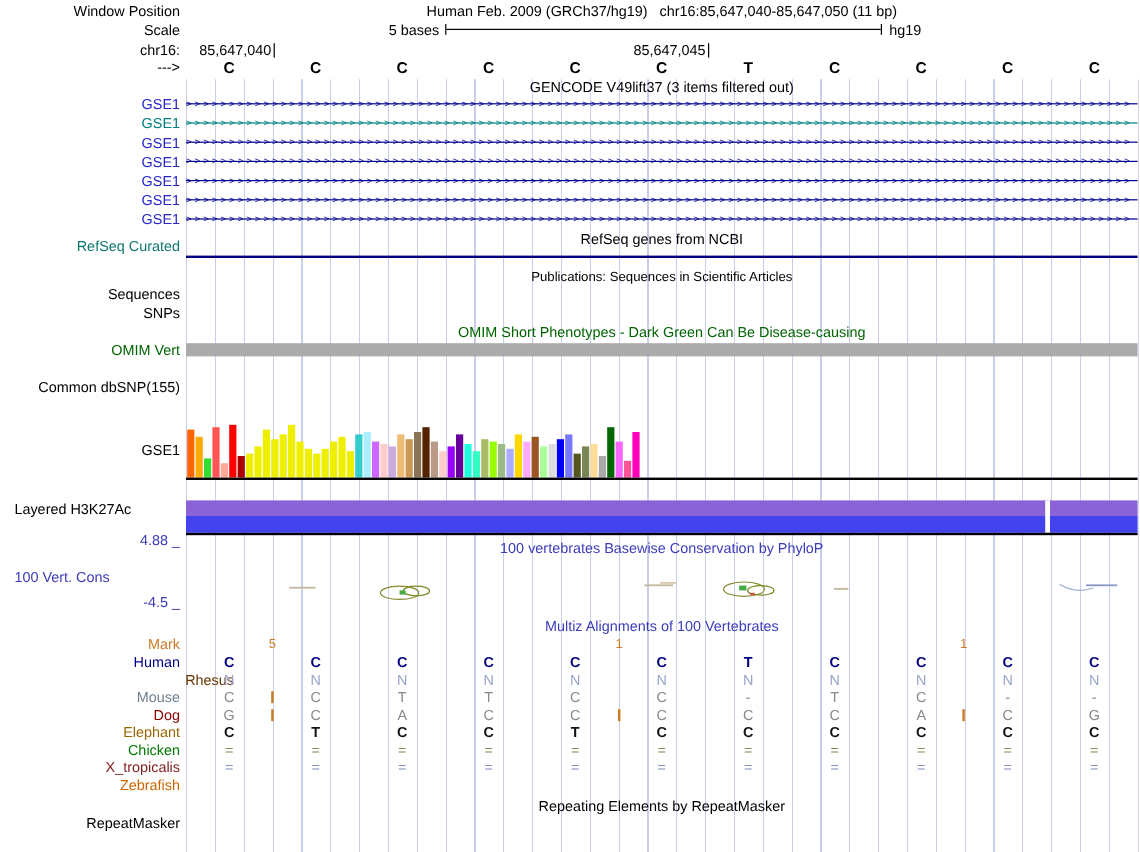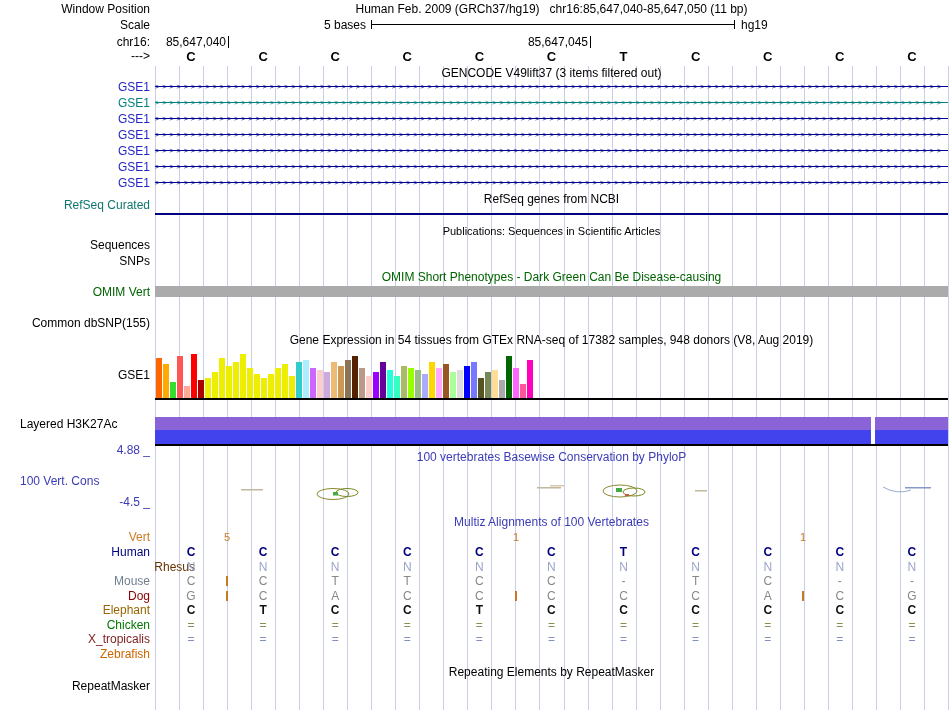--- a/index.html
+++ b/index.html
@@ -1,20 +1,20 @@
 <!DOCTYPE html>
 <html><head>
 <meta charset="utf-8">
 <style>
   html,body{margin:0;padding:0;background:#fff}
   #browser{position:relative;width:950px;height:710px;overflow:hidden;background:#fff;
            font-family:"Liberation Sans",sans-serif;font-size:12px;color:#000}
   .row-label{position:absolute;left:0;width:150px;height:14px;line-height:14px;
              text-align:right;white-space:nowrap;font-size:12px}
-  .row-label.left{text-align:left;padding-left:20px}
+  .row-label.left{text-align:left;padding-left:12px}
   .center-title{position:absolute;left:155px;width:793px;height:14px;line-height:14px;
                 text-align:center;white-space:pre;font-size:12px}
   .center-title.small{font-size:11px}
   .gridlines{position:absolute;left:155px;top:66px;width:794px;height:644px;
              background-image:repeating-linear-gradient(to right,#c9cfe8 0,#c9cfe8 1px,transparent 1px,transparent 24.03px)}
   .arrow-line{position:absolute;left:155px;width:793px;height:12px;overflow:hidden;white-space:nowrap;
               font-size:8px;line-height:13px;letter-spacing:2.5px;
               background-image:linear-gradient(currentColor,currentColor);
               background-size:100% 1px;background-position:0 6px;background-repeat:no-repeat}
   .cols{position:absolute;left:155px;width:793px;height:14px;line-height:14px;font-size:12px}
@@ -91,21 +91,20 @@
   <div class="center-title small" style="top:224px">Publications: Sequences in Scientific Articles</div>
   <div class="row-label" style="top:238px">Sequences</div>
   <div class="row-label" style="top:254px">SNPs</div>
 
   <div class="center-title" style="top: 270px; color: rgb(0, 100, 0);">OMIM Short Phenotypes - Dark Green Can Be Disease-causing</div>
   <div class="row-label" style="top: 285px; color: rgb(0, 100, 0);">OMIM Vert</div>
   <div class="hbar" style="top: 286px; height: 11px; background: rgb(171, 171, 171);"></div>
 
   <div class="row-label" style="top:316px">Common dbSNP(155)</div>
 
-  <div class="center-title" style="top:333px">Gene Expression in 54 tissues from GTEx RNA-seq of 17382 samples, 948 donors (V8, Aug 2019)</div>
   <div class="row-label" style="top:368px">GSE1</div>
   <div class="bar-chart">
       <div class="gtex-bar" style="height: 40px; background: rgb(255, 102, 0);"></div>
       <div class="gtex-bar" style="height: 34px; background: rgb(255, 170, 0);"></div>
       <div class="gtex-bar" style="height: 16px; background: rgb(51, 221, 51);"></div>
       <div class="gtex-bar" style="height: 42px; background: rgb(255, 85, 85);"></div>
       <div class="gtex-bar" style="height: 12px; background: rgb(255, 170, 153);"></div>
       <div class="gtex-bar" style="height: 44px; background: rgb(255, 0, 0);"></div>
       <div class="gtex-bar" style="height: 18px; background: rgb(170, 0, 0);"></div>
       <div class="gtex-bar" style="height: 20px; background: rgb(238, 238, 0);"></div>
@@ -179,21 +178,21 @@
     <ellipse cx="479" cy="45" rx="11" ry="4" fill="none" stroke="#7a8a20"></ellipse>
     <rect x="461" y="41" width="6" height="4" fill="#44aa44"></rect>
     <rect x="470" y="47" width="4" height="2" fill="#cc5544"></rect>
     <rect x="540" y="43" width="12" height="1.5" fill="#c2b89e"></rect>
     <path d="M 728 40 q 14 8 28 3" fill="none" stroke="#9aaad0"></path>
     <rect x="750" y="40" width="26" height="1.5" fill="#8898c8"></rect>
   </svg>
 
   <div class="center-title" style="top: 515px; color: rgb(59, 59, 184);">Multiz Alignments of 100 Vertebrates</div>
   <div style="position:absolute;left:0;top:530px;width:950px;height:14px">
-    <div class="row-label" style="top: 0px; color: rgb(204, 122, 34);">Vert</div>
+    <div class="row-label" style="top: 0px; color: rgb(204, 122, 34);">Mark</div>
   <span class="gap-num" style="left: 219px; color: rgb(204, 122, 34);">5</span>
       <span class="gap-num" style="left: 508px; color: rgb(204, 122, 34);">1</span>
       <span class="gap-num" style="left: 795px; color: rgb(204, 122, 34);">1</span>
     </div>
 
   <div class="row-label" style="top: 545px; color: rgb(0, 0, 128);">Human</div>
   <div class="cols" style="top: 545px; color: rgb(0, 0, 128); font-weight: bold;">
       <span class="col" style="left: 0px;">C</span>
       <span class="col" style="left: 72.09px;">C</span>
       <span class="col" style="left: 144.18px;">C</span>

